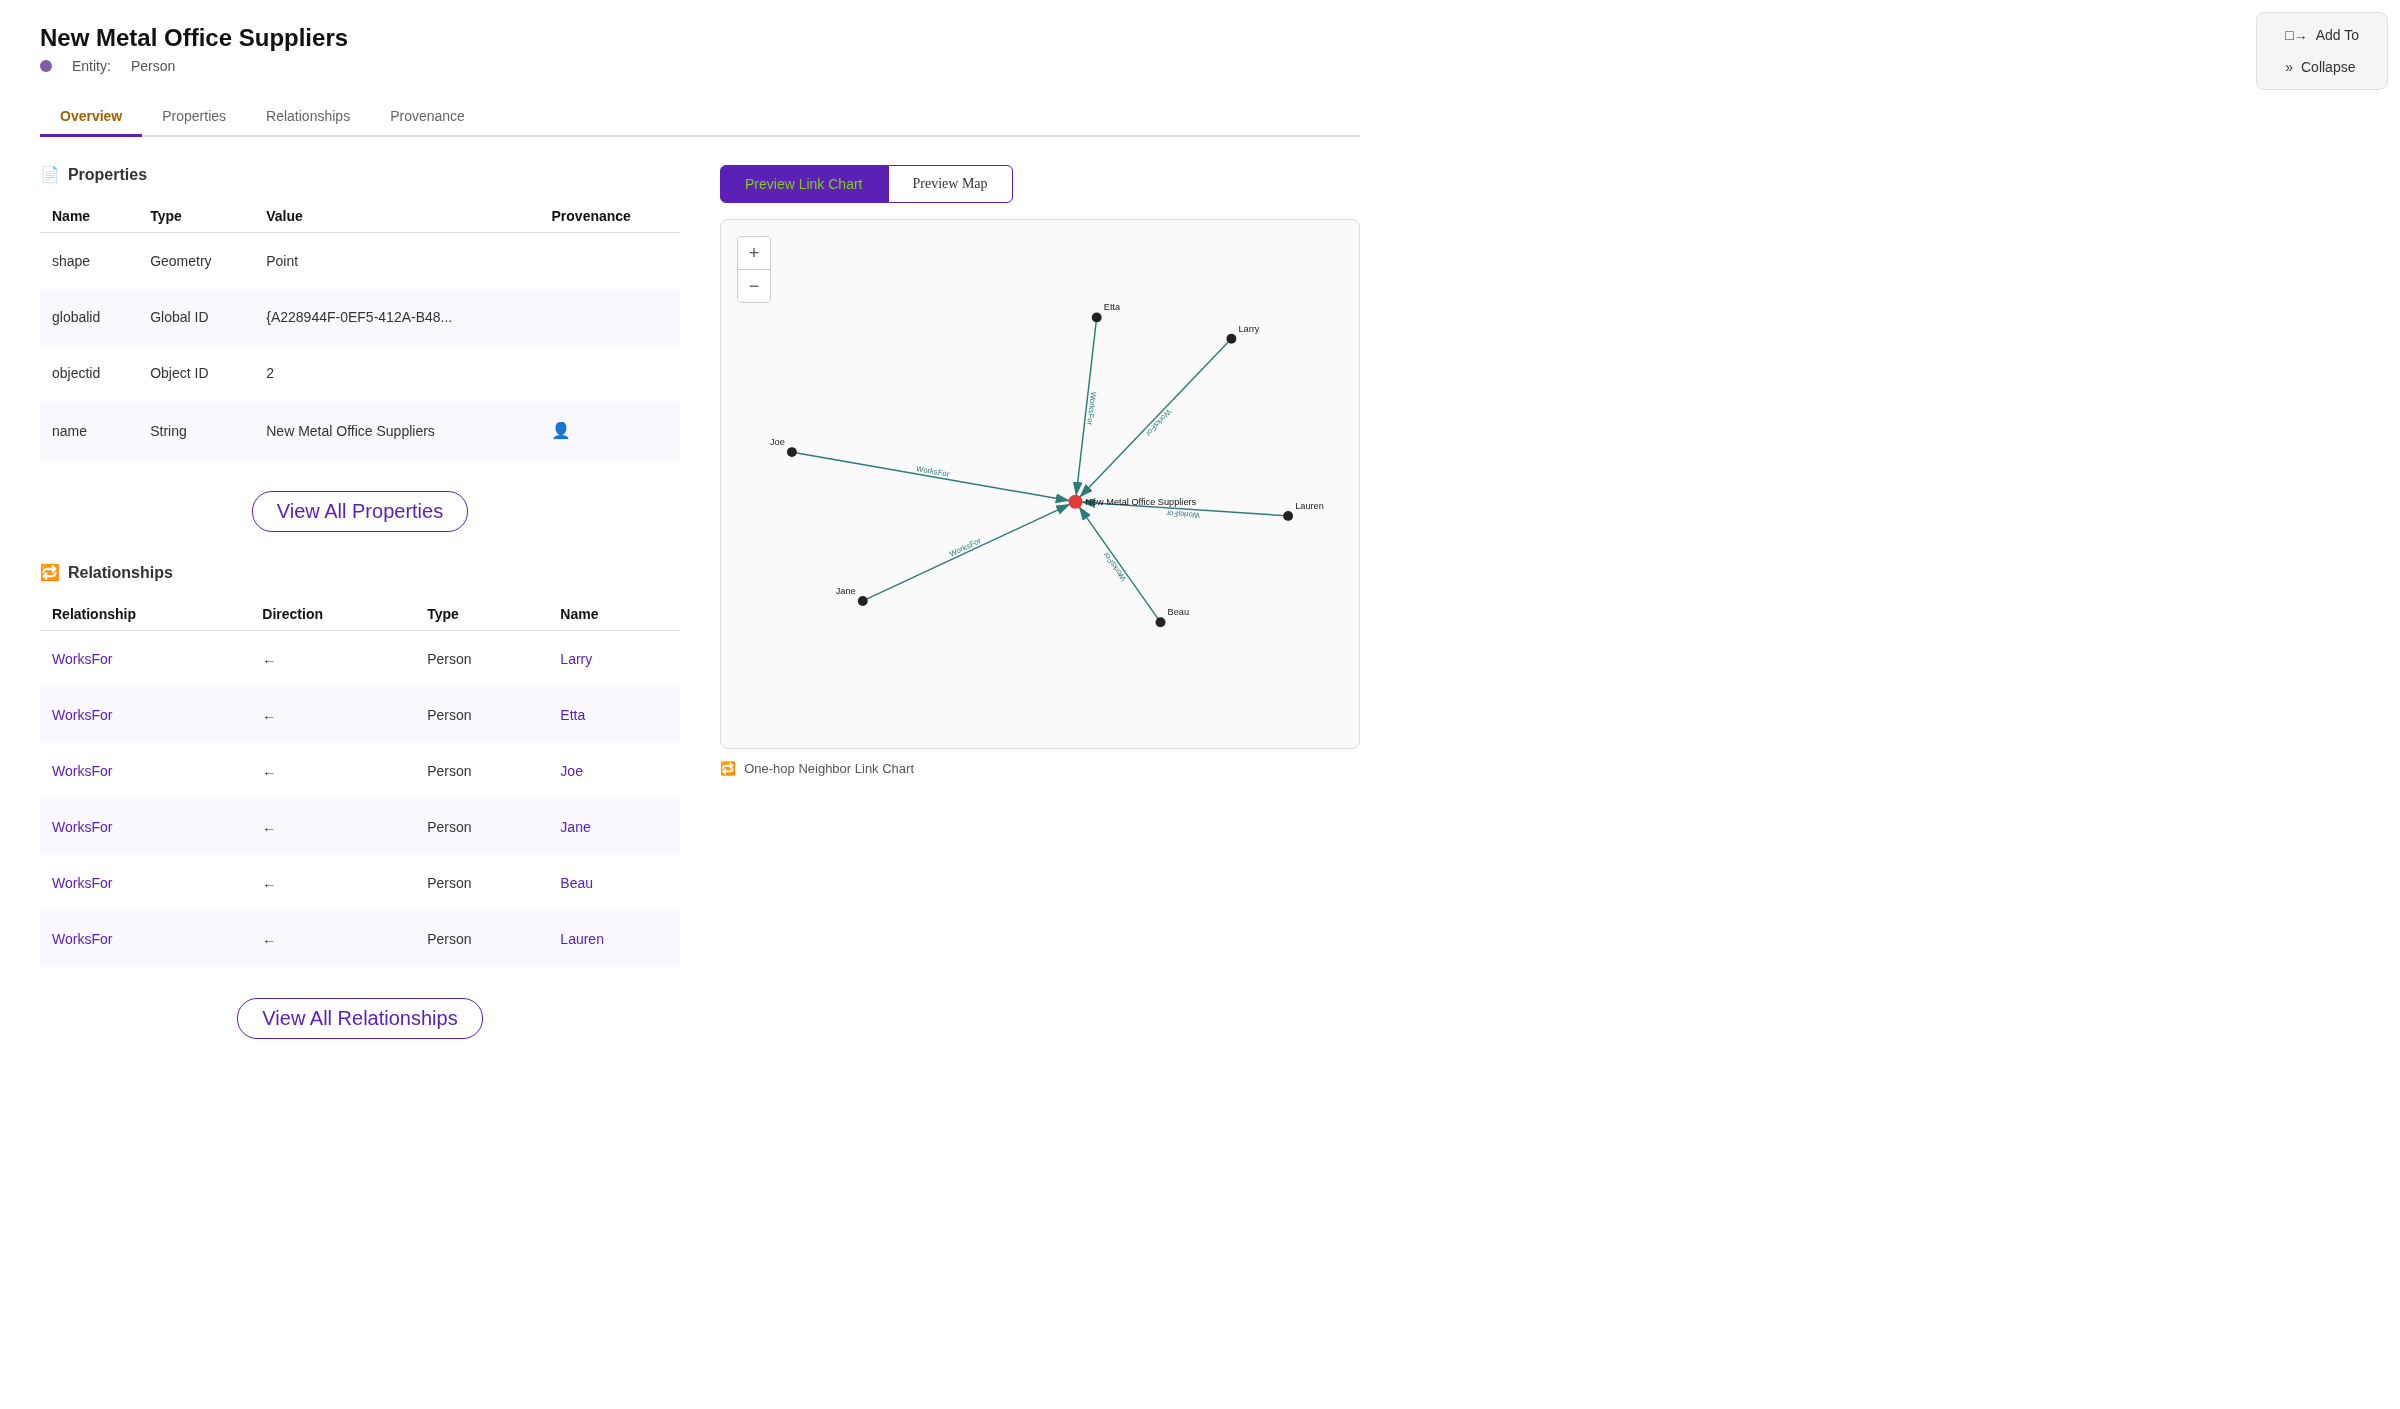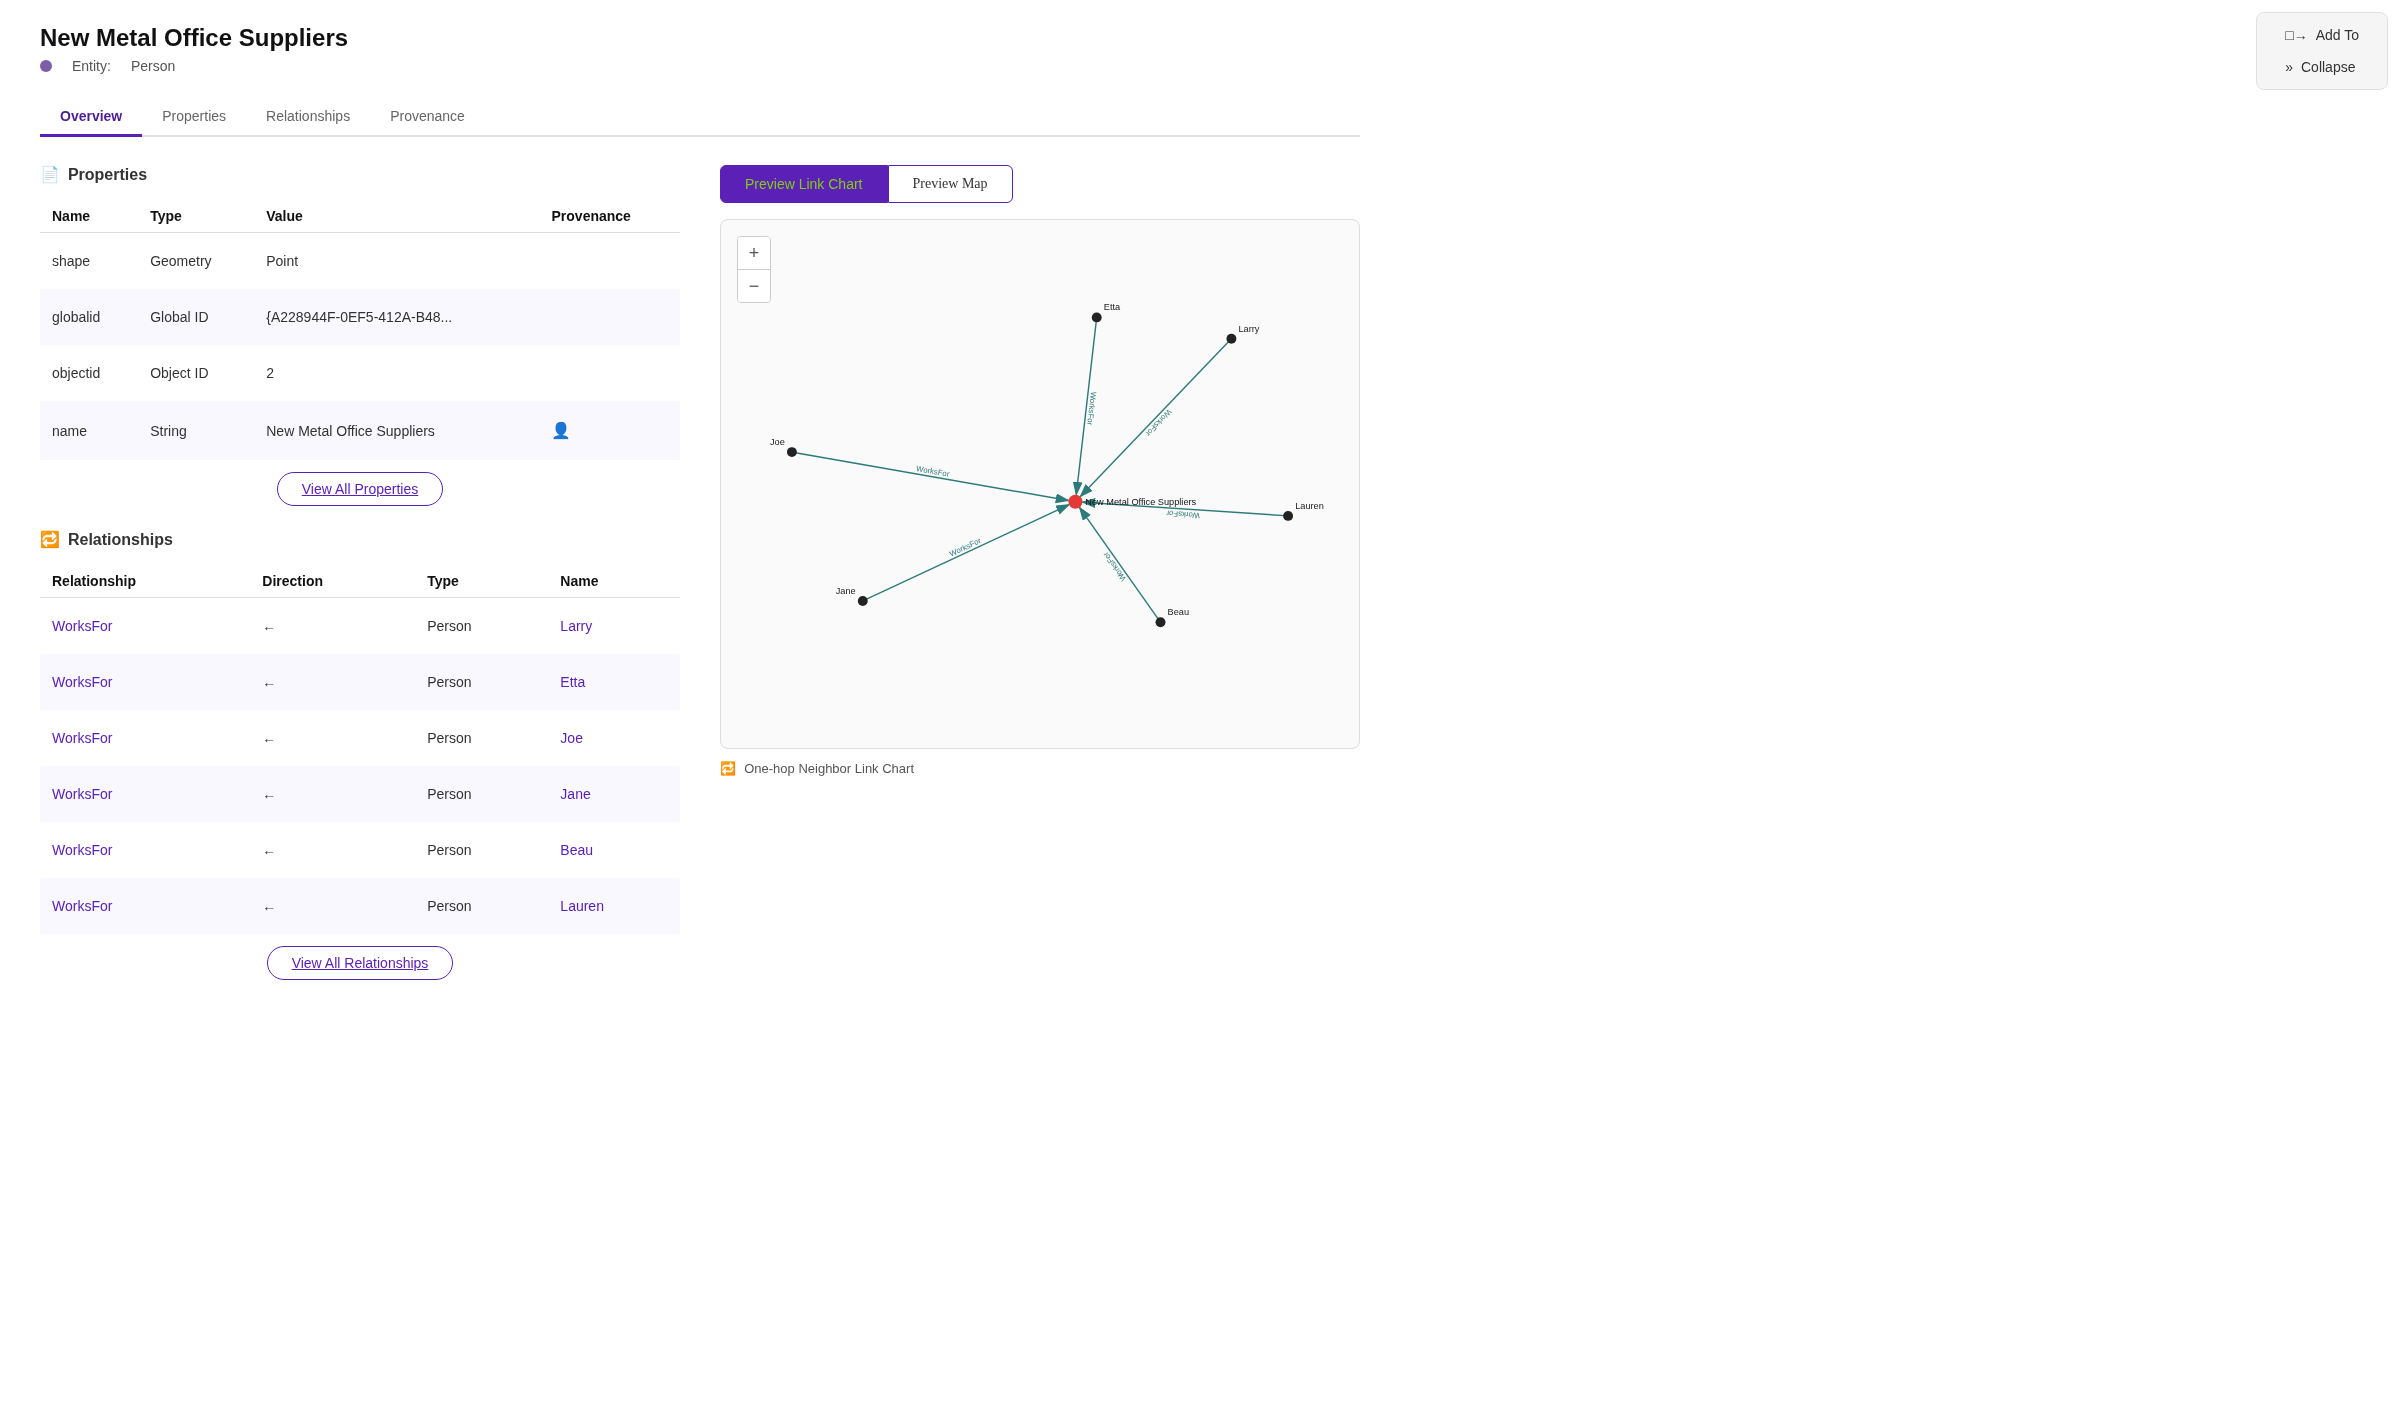--- a/index.html
+++ b/index.html
@@ -22,41 +22,41 @@
     .page-title { font-size: 24px; font-weight: 700; color: #111; margin-bottom: 6px; }
 
     .entity-label { display: flex; align-items: center; gap: 20px; color: #555; font-size: 14px; margin-bottom: 24px; }
     .entity-dot { width: 12px; height: 12px; border-radius: 50%; background: #7b5ea7; display: inline-block; }
 
     .tabs { display: flex; gap: 0; border-bottom: 2px solid #e0e0e0; margin-bottom: 28px; }
     .tab {
       padding: 10px 20px; cursor: pointer; font-size: 14px; color: #666;
       border-bottom: 3px solid transparent; margin-bottom: -2px; background: none; border-top: none; border-left: none; border-right: none;
     }
-    .tab.active { color: #4c1d95; border-bottom: 3px solid #5b21b6; font-weight: 600; }
+    .tab.active { color: #a16207; border-bottom: 3px solid #5b21b6; font-weight: 600; }
 
     .layout { display: flex; gap: 40px; }
     .left-panel { flex: 0 0 640px; }
     .right-panel { flex: 1; }
 
     .section-header { display: flex; align-items: center; gap: 8px; font-size: 16px; font-weight: 600; color: #333; margin-bottom: 16px; }
     .section-icon { font-size: 16px; color: #5b21b6; }
 
     table { width: 100%; border-collapse: collapse; font-size: 14px; }
     th { text-align: left; padding: 8px 12px; font-weight: 600; color: #111; border-bottom: 1px solid #ddd; }
     td { padding: 20px 12px; color: #333; }
     tr:nth-child(even) { background: #f9f8ff; }
     tr:nth-child(odd) { background: #fff; }
 
     .provenance-icon { color: #5b21b6; font-size: 16px; }
 
     .view-all-btn {
-      display: block; margin: 12px auto; padding: 8px 24px;
+      display: block; margin: 31px auto; padding: 8px 24px;
       border: 1.5px solid #5b21b6; border-radius: 20px; background: #fff;
-      color: #5b21b6; cursor: pointer; font-size: 14px; text-decoration: underline;
+      color: #5b21b6; cursor: pointer; font-size: 20px;
     }
 
     .rel-link { color: #5b21b6; text-decoration: none; }
 
     .preview-buttons { display: flex; gap: 0; margin-bottom: 16px; }
     .preview-btn {
       padding: 10px 24px; font-size: 14px; cursor: pointer; border: 1.5px solid #5b21b6;
     }
     .preview-btn.active { background: #5b21b6; color: #84cc16; }
     .preview-btn:not(.active) { background: #fff; color: #333; font-family: Liberation Serif, serif; }

